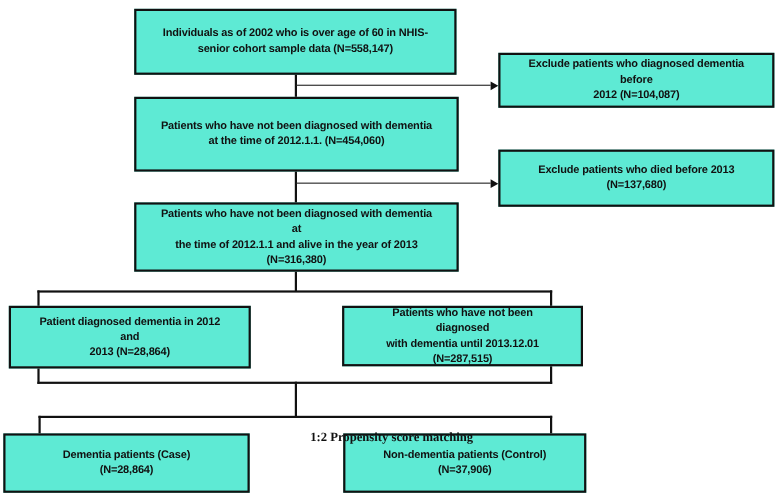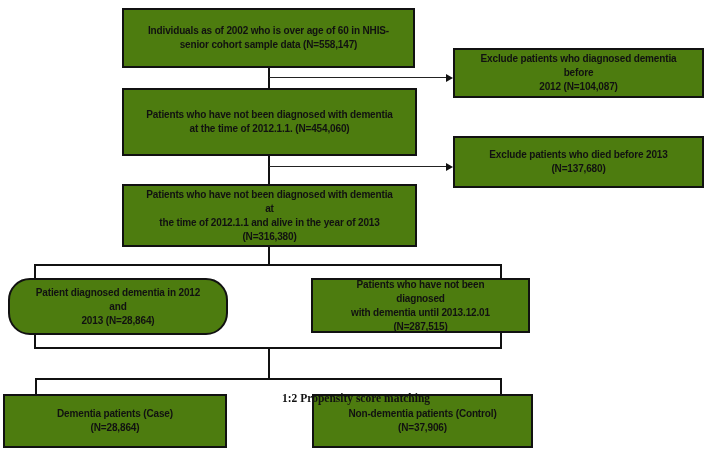--- a/index.html
+++ b/index.html
@@ -1,20 +1,20 @@
 <!DOCTYPE html>
 <html><head>
 <meta charset="utf-8">
 <style>
   * { margin:0; padding:0; box-sizing:border-box; }
   html,body { background:#ffffff; }
   body { font-family:"Liberation Sans", sans-serif; }
   .canvas { position:relative; width:710px; height:451px; background:#ffffff; overflow:hidden; }
   .box {
-    position:absolute; border:2px solid #111111; background:#4d7c0f;
+    position:absolute; border:2px solid #111111; background:#5eead4;
     display:flex; align-items:center; justify-content:center;
     text-align:center; color:#111111;
     font-size:10px; font-weight:600; letter-spacing:-0.15px; line-height:1.4;
     white-space:pre-line; padding:20px;
   }
   .line { position:absolute; background:#111111; }
   .arrow-line { position:absolute; background:#222222; height:1px; }
   .arrow-head {
     position:absolute; width:0; height:0;
     border-top:4px solid transparent; border-bottom:4px solid transparent;
@@ -39,21 +39,21 @@
   <div class="box" style="left:122px; top:88px; width:295px; height:68px;">Patients who have not been diagnosed with dementia
 at the time of 2012.1.1. (N=454,060)</div>
 
   <div class="box" style="left:453px; top:136px; width:251px; height:52px;">Exclude patients who died before 2013
 (N=137,680)</div>
 
   <div class="box" style="left:122px; top:184px; width:295px; height:63px;">Patients who have not been diagnosed with dementia at
 the time of 2012.1.1 and alive in the year of 2013
 (N=316,380)</div>
 
-  <div class="box" style="left:8px; top:278px; width:220px; height:57px;border-radius:22px;">Patient diagnosed dementia in 2012 and
+  <div class="box" style="left:8px; top:278px; width:220px; height:57px;">Patient diagnosed dementia in 2012 and
 2013 (N=28,864)</div>
 
   <div class="box" style="left:311px; top:278px; width:219px; height:55px;">Patients who have not been diagnosed
 with dementia until 2013.12.01
 (N=287,515)</div>
 
   <div class="box" style="left:3px; top:394px; width:224px; height:54px;">Dementia patients (Case)
 (N=28,864)</div>
 
   <div class="box" style="left:312px; top:394px; width:221px; height:54px;">Non-dementia patients (Control)

